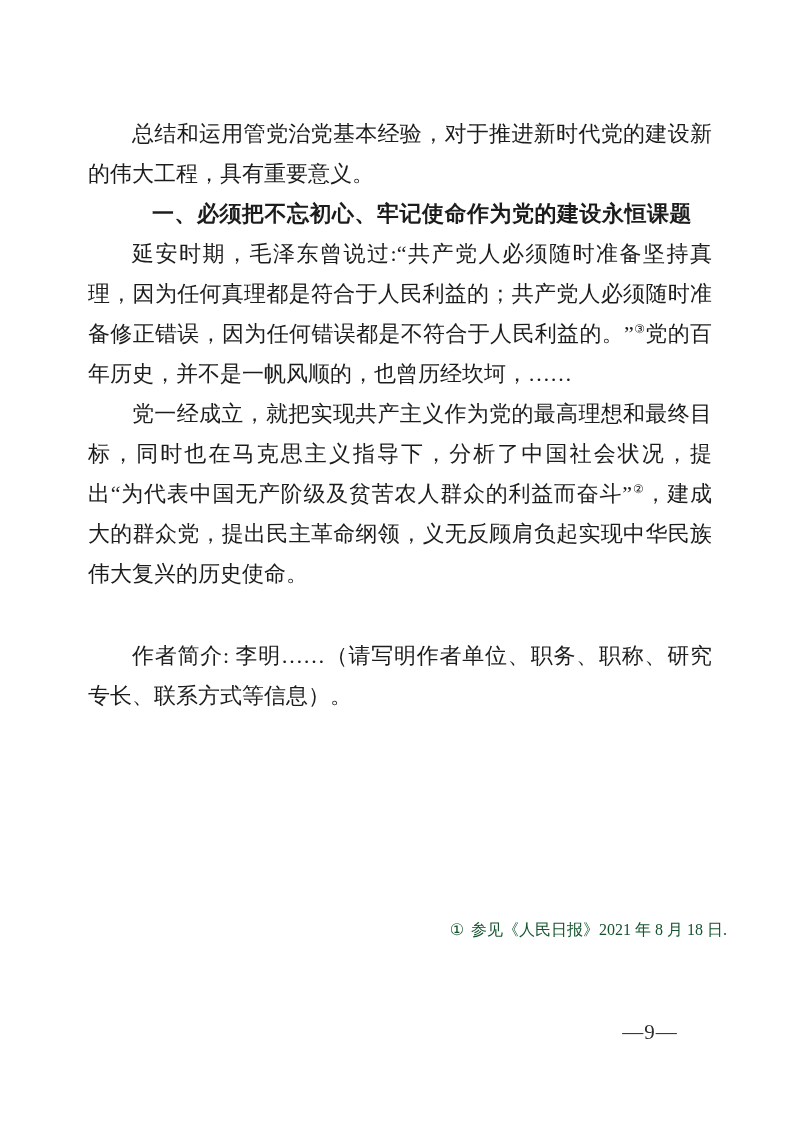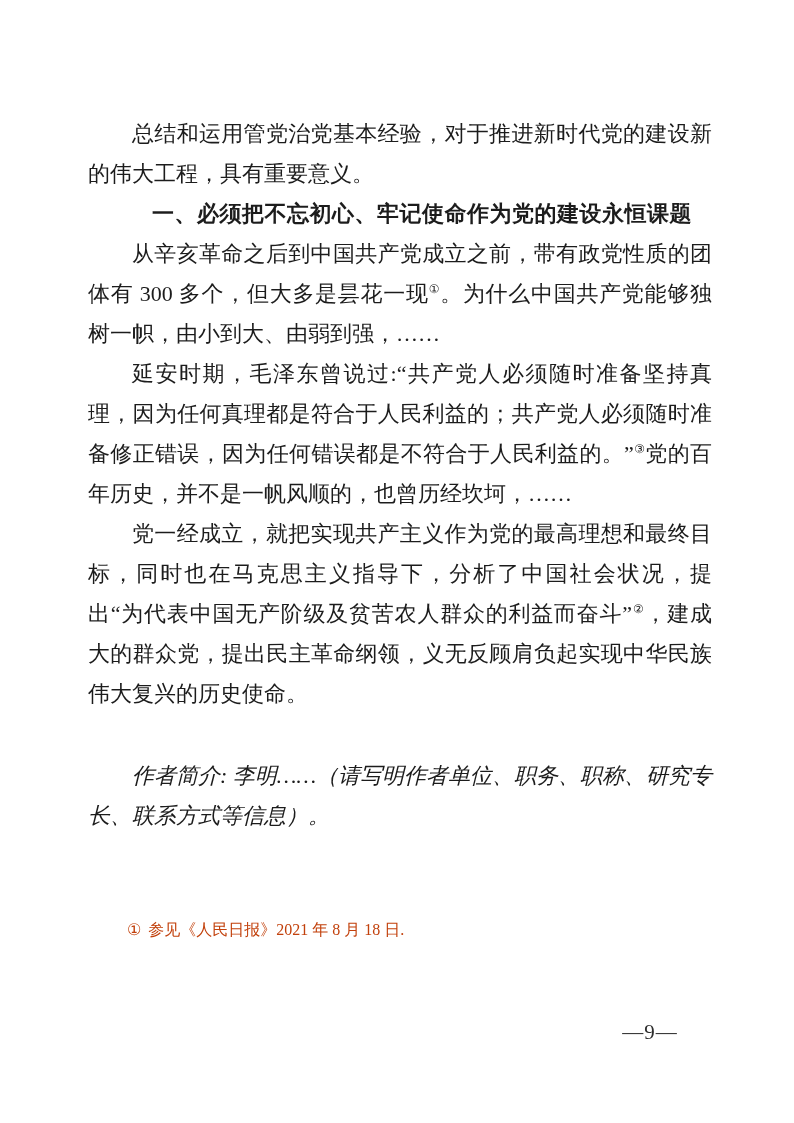--- a/index.html
+++ b/index.html
@@ -40,30 +40,30 @@
     letter-spacing: 0.5px;
   }
   .fn-ref {
     font-size: 12px;
     line-height: 0;
     vertical-align: super;
   }
   .author-note {
     margin: 42px 0 8px 0;
     text-indent: 2em;
-    font-style: italic;
   }
   .footnotes {
     position: absolute;
     left: 127px;
     top: 916px;
     width: 600px;
     font-size: 16px;
     line-height: 28px;
-    color: #c2410c;
+    color: #14532d;
+    text-align: right;
   }
   .fn-line {
     white-space: nowrap;
   }
   .fn-marker {
     display: inline-block;
     margin-right: 7px;
   }
   .page-number {
     position: absolute;
@@ -84,23 +84,20 @@
   <div class="content">
 
     <p class="body-para">
       <span>总结和运用管党治党基本经验，对于推进新时代党的建设新的伟大工程，具有重要意义。</span>
     </p>
 
     <h2 class="section-heading">
       <span>一、必须把不忘初心、牢记使命作为党的建设永恒课题</span>
     </h2>
 
-    <p class="body-para">
-      <span>从辛亥革命之后到中国共产党成立之前，带有政党性质的团体有 300 多个，但大多是昙花一现</span><sup class="fn-ref">①</sup><span>。为什么中国共产党能够独树一帜，由小到大、由弱到强，……</span>
-    </p>
 
     <p class="body-para">
       <span>延安时期，毛泽东曾说过:“共产党人必须随时准备坚持真理，因为任何真理都是符合于人民利益的；共产党人必须随时准备修正错误，因为任何错误都是不符合于人民利益的。”</span><sup class="fn-ref">③</sup><span>党的百年历史，并不是一帆风顺的，也曾历经坎坷，……</span>
     </p>
 
     <p class="body-para">
       <span>党一经成立，就把实现共产主义作为党的最高理想和最终目标，同时也在马克思主义指导下，分析了中国社会状况，提出“为代表中国无产阶级及贫苦农人群众的利益而奋斗”</span><sup class="fn-ref">②</sup><span>，建成大的群众党，提出民主革命纲领，义无反顾肩负起实现中华民族伟大复兴的历史使命。</span>
     </p>
 
     <p class="body-para author-note">

